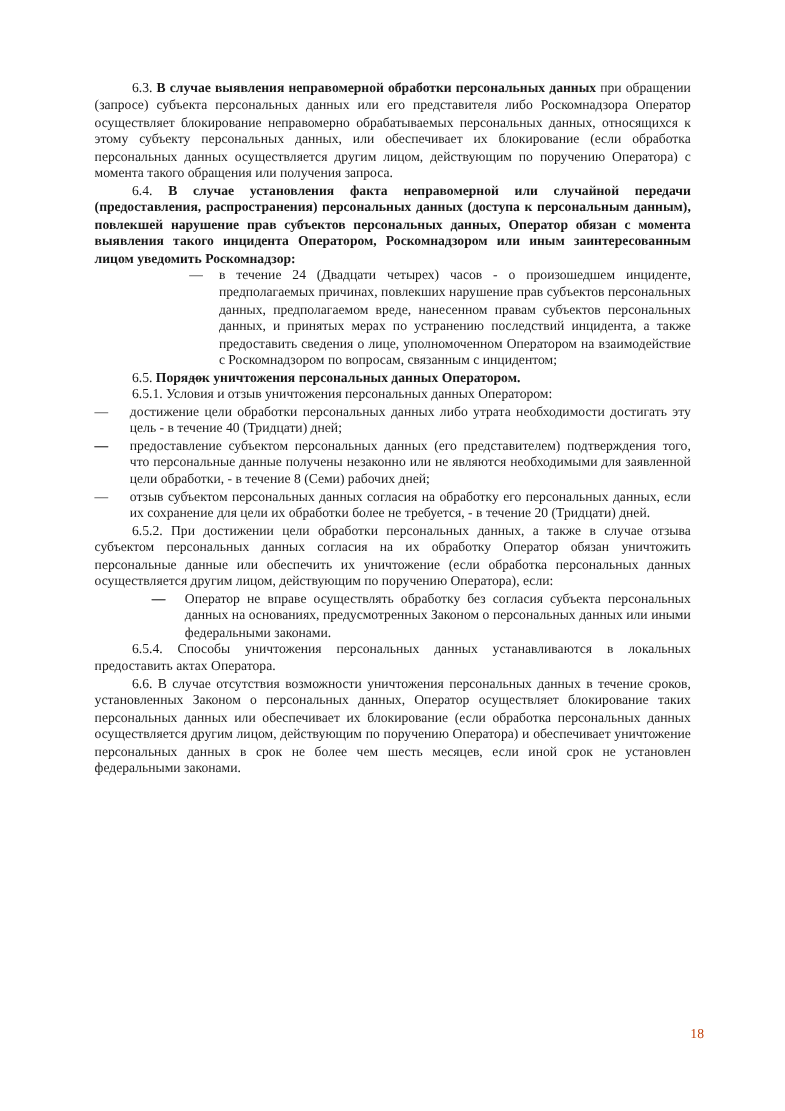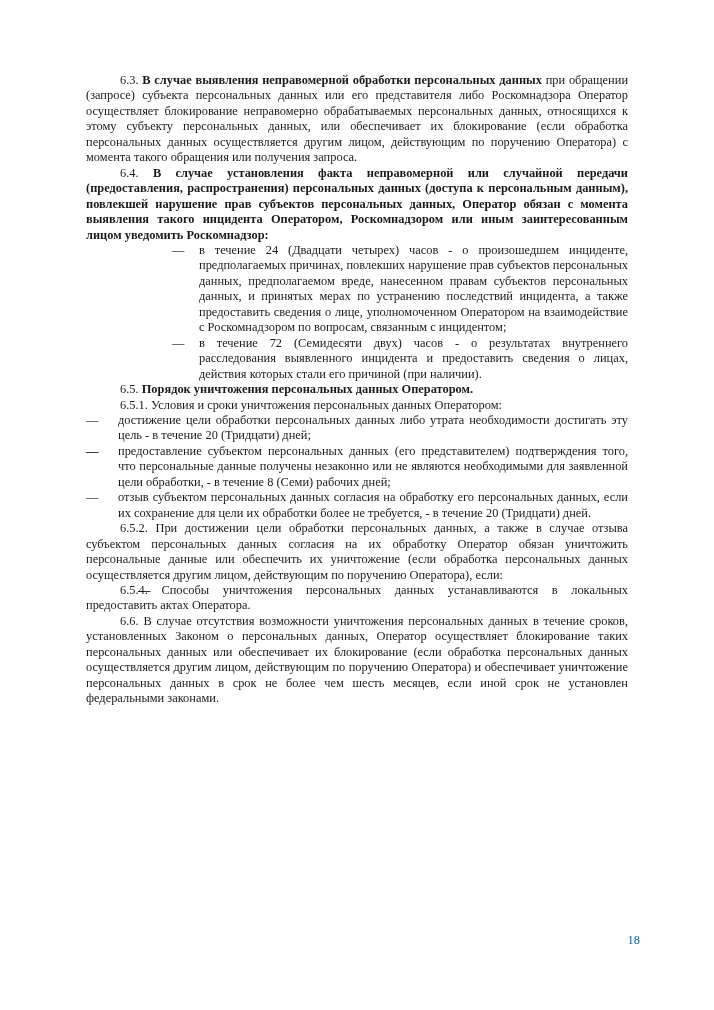--- a/index.html
+++ b/index.html
@@ -80,54 +80,54 @@
   .dash {
     font-family: "Liberation Serif", "DejaVu Serif", serif;
     letter-spacing: -1px;
   }
   .page-number {
     position: absolute;
     right: 74px;
     top: 933px;
     font-size: 12.4px;
     font-family: "Liberation Serif", "DejaVu Serif", serif;
-    color: #0369a1;
+    color: #c2410c;
   }
 </style>
 </head>
 <body>
 
 <div class="page">
   <div class="content">
 
     <p class="para"><span>6.3.</span> <span class="bold">В случае выявления неправомерной обработки персональных данных</span><span> при обращении (запросе) субъекта персональных данных или его представителя либо Роскомнадзора Оператор осуществляет блокирование неправомерно обрабатываемых персональных данных, относящихся к этому субъекту персональных данных, или обеспечивает их блокирование (если обработка персональных данных осуществляется другим лицом, действующим по поручению Оператора) с момента такого обращения или получения запроса.</span></p>
 
     <p class="para"><span>6.4.</span> <span class="bold">В случае установления факта неправомерной или случайной передачи (предоставления, распространения) персональных данных (доступа к персональным данным), повлекшей нарушение прав субъектов персональных данных, Оператор обязан с момента выявления такого инцидента Оператором, Роскомнадзором или иным заинтересованным лицом уведомить Роскомнадзор:</span></p>
 
     <ul class="blist deep">
       <li><span class="dash">—</span><span>в течение 24 (Двадцати четырех) часов - о произошедшем инциденте, предполагаемых причинах, повлекших нарушение прав субъектов персональных данных, предполагаемом вреде, нанесенном правам субъектов персональных данных, и принятых мерах по устранению последствий инцидента, а также предоставить сведения о лице, уполномоченном Оператором на взаимодействие с Роскомнадзором по вопросам, связанным с инцидентом;</span></li>
-      <li><span class="dash">—</span><span>в течение 72 (Семидесяти двух) часов - о результатах внутреннего расследования выявленного инцидента и предоставить сведения о лицах, действия которых стали его причиной (при наличии).</span></li>
+      <li><span class="dash">—</span></li>
     </ul>
 
     <p class="para"><span>6.5.</span> <span class="bold">Порядок уничтожения персональных данных Оператором.</span></p>
 
-    <p class="para"><span>6.5.1.</span><span> Условия и сроки уничтожения персональных данных Оператором:</span></p>
+    <p class="para"><span>6.5.1.</span><span> Условия и отзыв уничтожения персональных данных Оператором:</span></p>
 
     <ul class="blist shallow">
-      <li><span class="dash">—</span><span>достижение цели обработки персональных данных либо утрата необходимости достигать эту цель - в течение 20 (Тридцати) дней;</span></li>
+      <li><span class="dash">—</span><span>достижение цели обработки персональных данных либо утрата необходимости достигать эту цель - в течение 40 (Тридцати) дней;</span></li>
       <li><span class="dash">—</span></li>
       <li><span class="dash">—</span><span>предоставление субъектом персональных данных (его представителем) подтверждения того, что персональные данные получены незаконно или не являются необходимыми для заявленной цели обработки, - в течение 8 (Семи) рабочих дней;</span></li>
       <li><span class="dash">—</span><span>отзыв субъектом персональных данных согласия на обработку его персональных данных, если их сохранение для цели их обработки более не требуется, - в течение 20 (Тридцати) дней.</span></li>
     </ul>
 
     <p class="para"><span>6.5.2.</span><span> При достижении цели обработки персональных данных, а также в случае отзыва субъектом персональных данных согласия на их обработку Оператор обязан уничтожить персональные данные или обеспечить их уничтожение (если обработка персональных данных осуществляется другим лицом, действующим по поручению Оператора), если:</span></p>
 
     <ul class="blist mid">
       <li><span class="dash">—</span></li>
-      <li><span class="dash">—</span></li>
+      <li><span class="dash">—</span><span>Оператор не вправе осуществлять обработку без согласия субъекта персональных данных на основаниях, предусмотренных Законом о персональных данных или иными федеральными законами.</span></li>
     </ul>
 
 
     <p class="para"><span>6.5.4.</span><span> Способы уничтожения персональных данных устанавливаются в локальных предоставить актах Оператора.</span></p>
 
     <p class="para"><span>6.6.</span><span> В случае отсутствия возможности уничтожения персональных данных в течение сроков, установленных Законом о персональных данных, Оператор осуществляет блокирование таких персональных данных или обеспечивает их блокирование (если обработка персональных данных осуществляется другим лицом, действующим по поручению Оператора) и обеспечивает уничтожение персональных данных в срок не более чем шесть месяцев, если иной срок не установлен федеральными законами.</span></p>
 
   </div>
 
   <div class="page-number">18</div>

